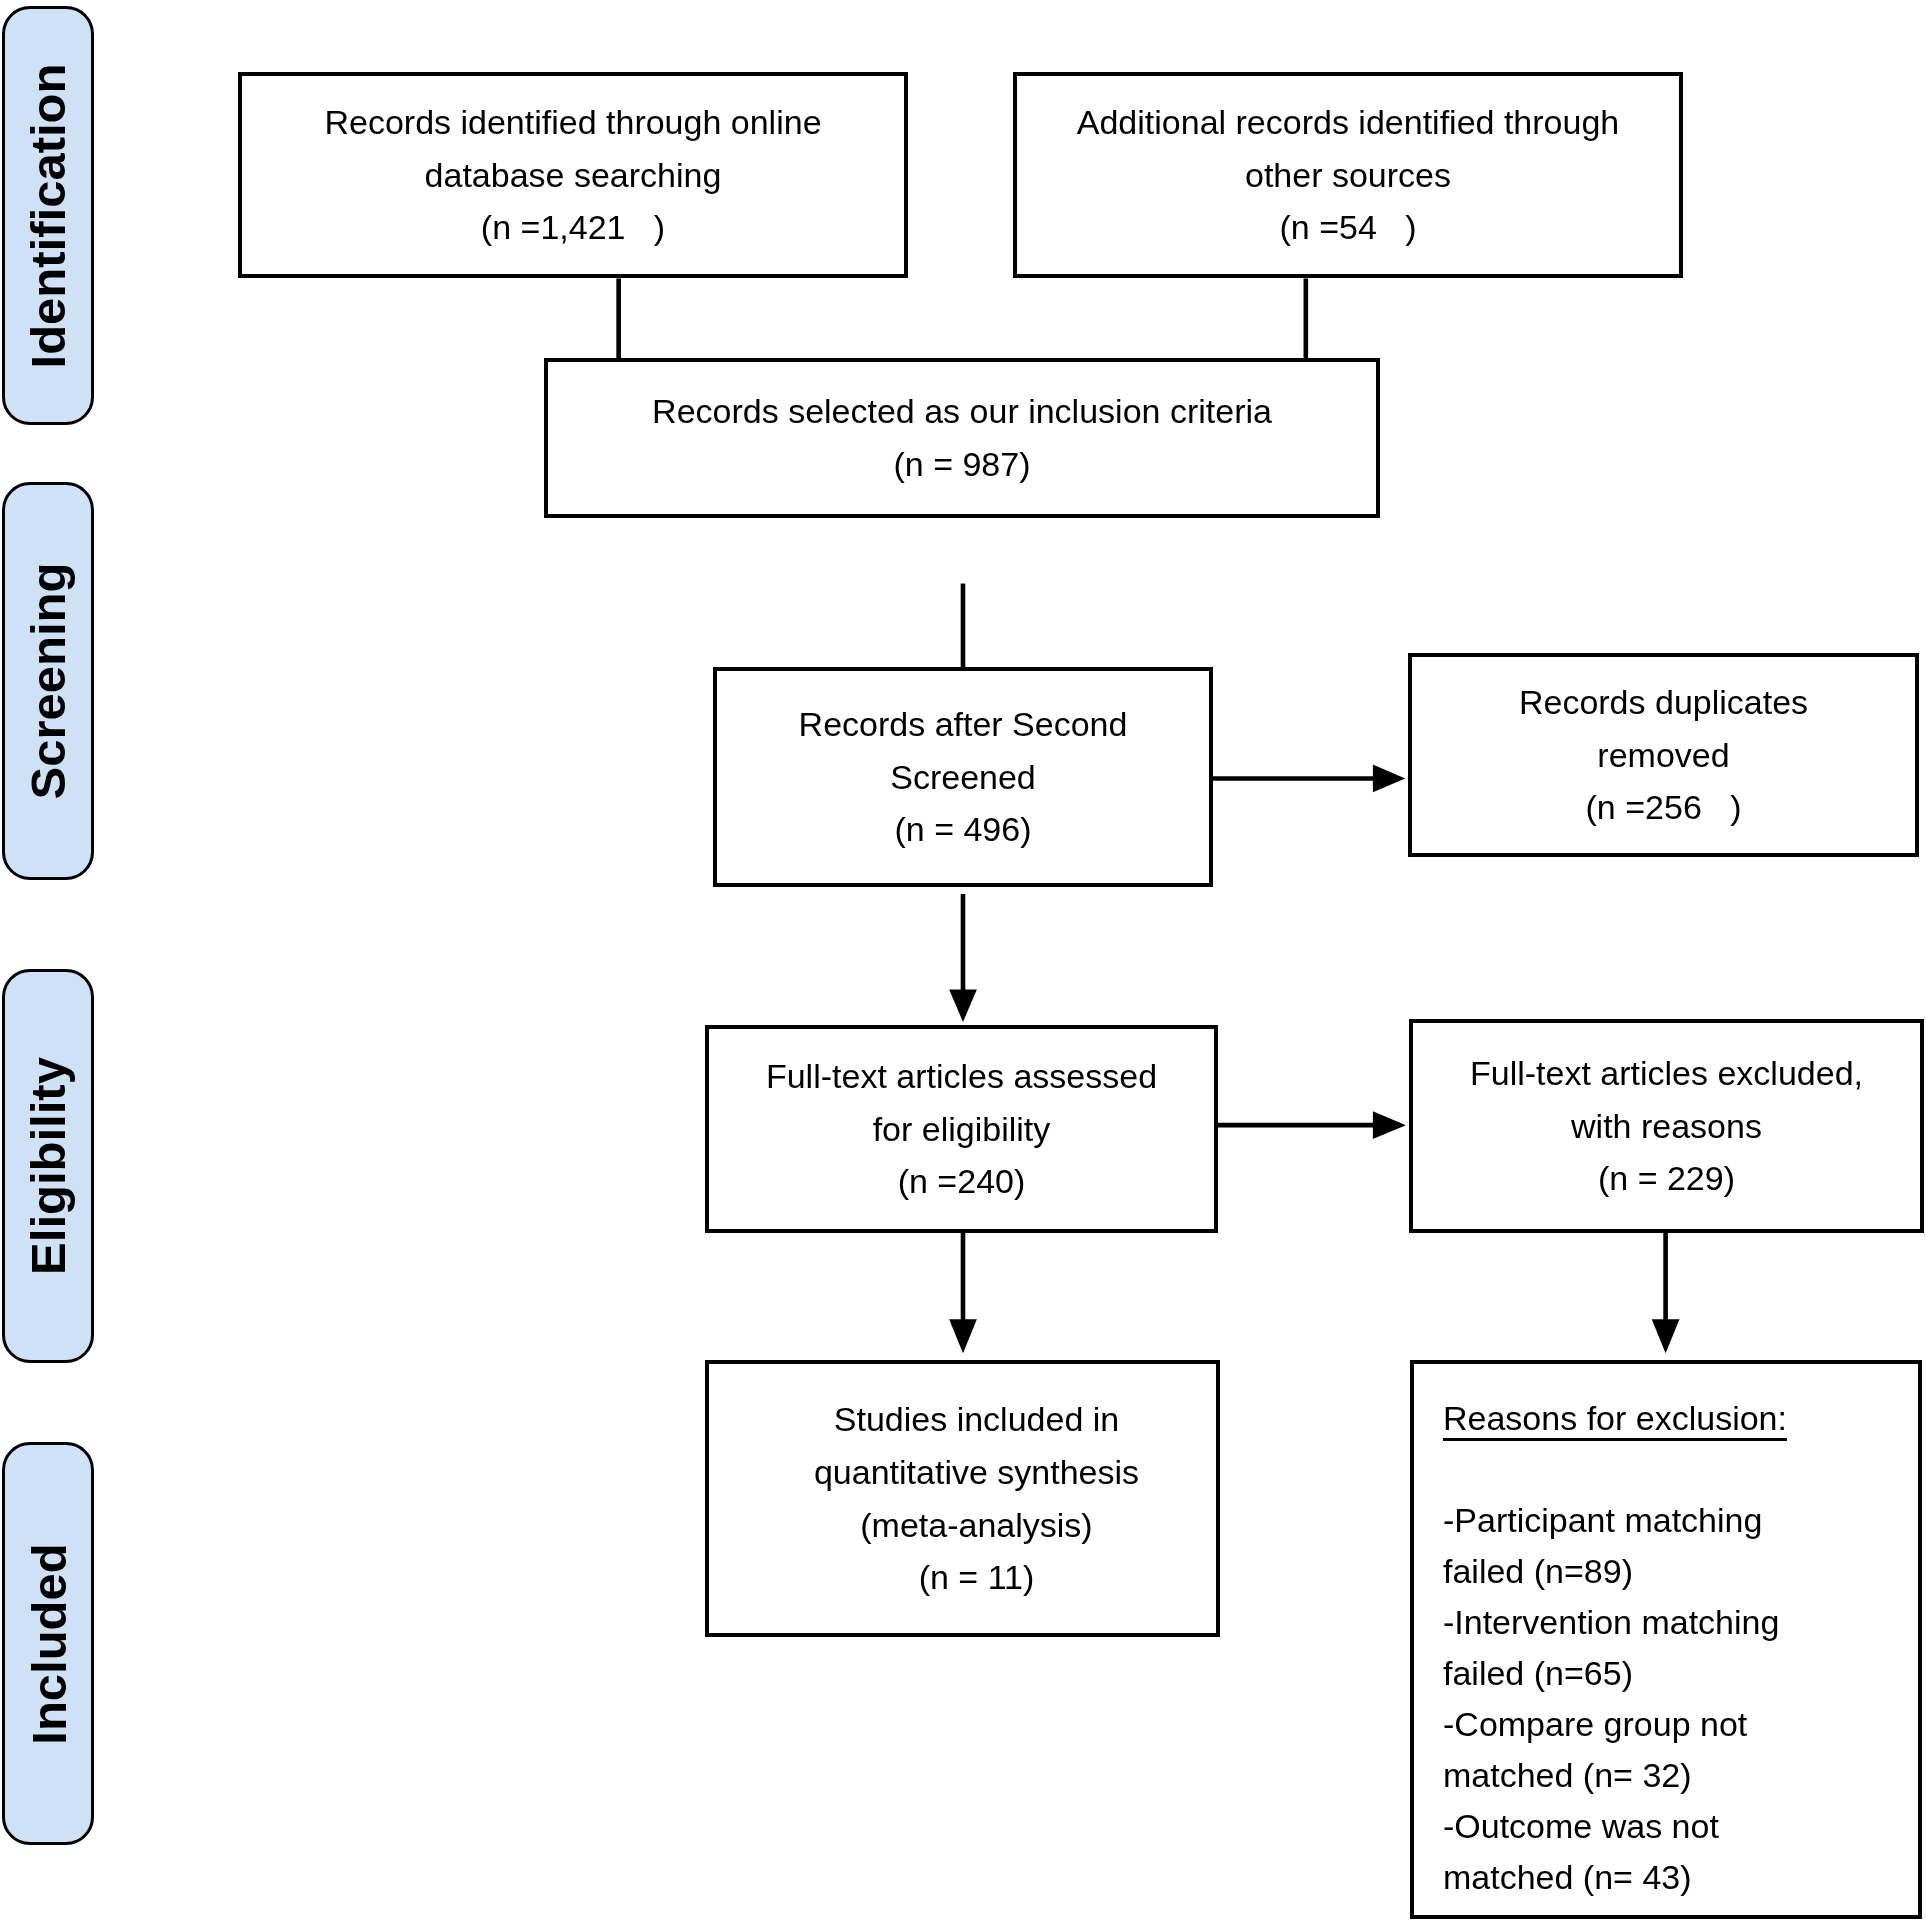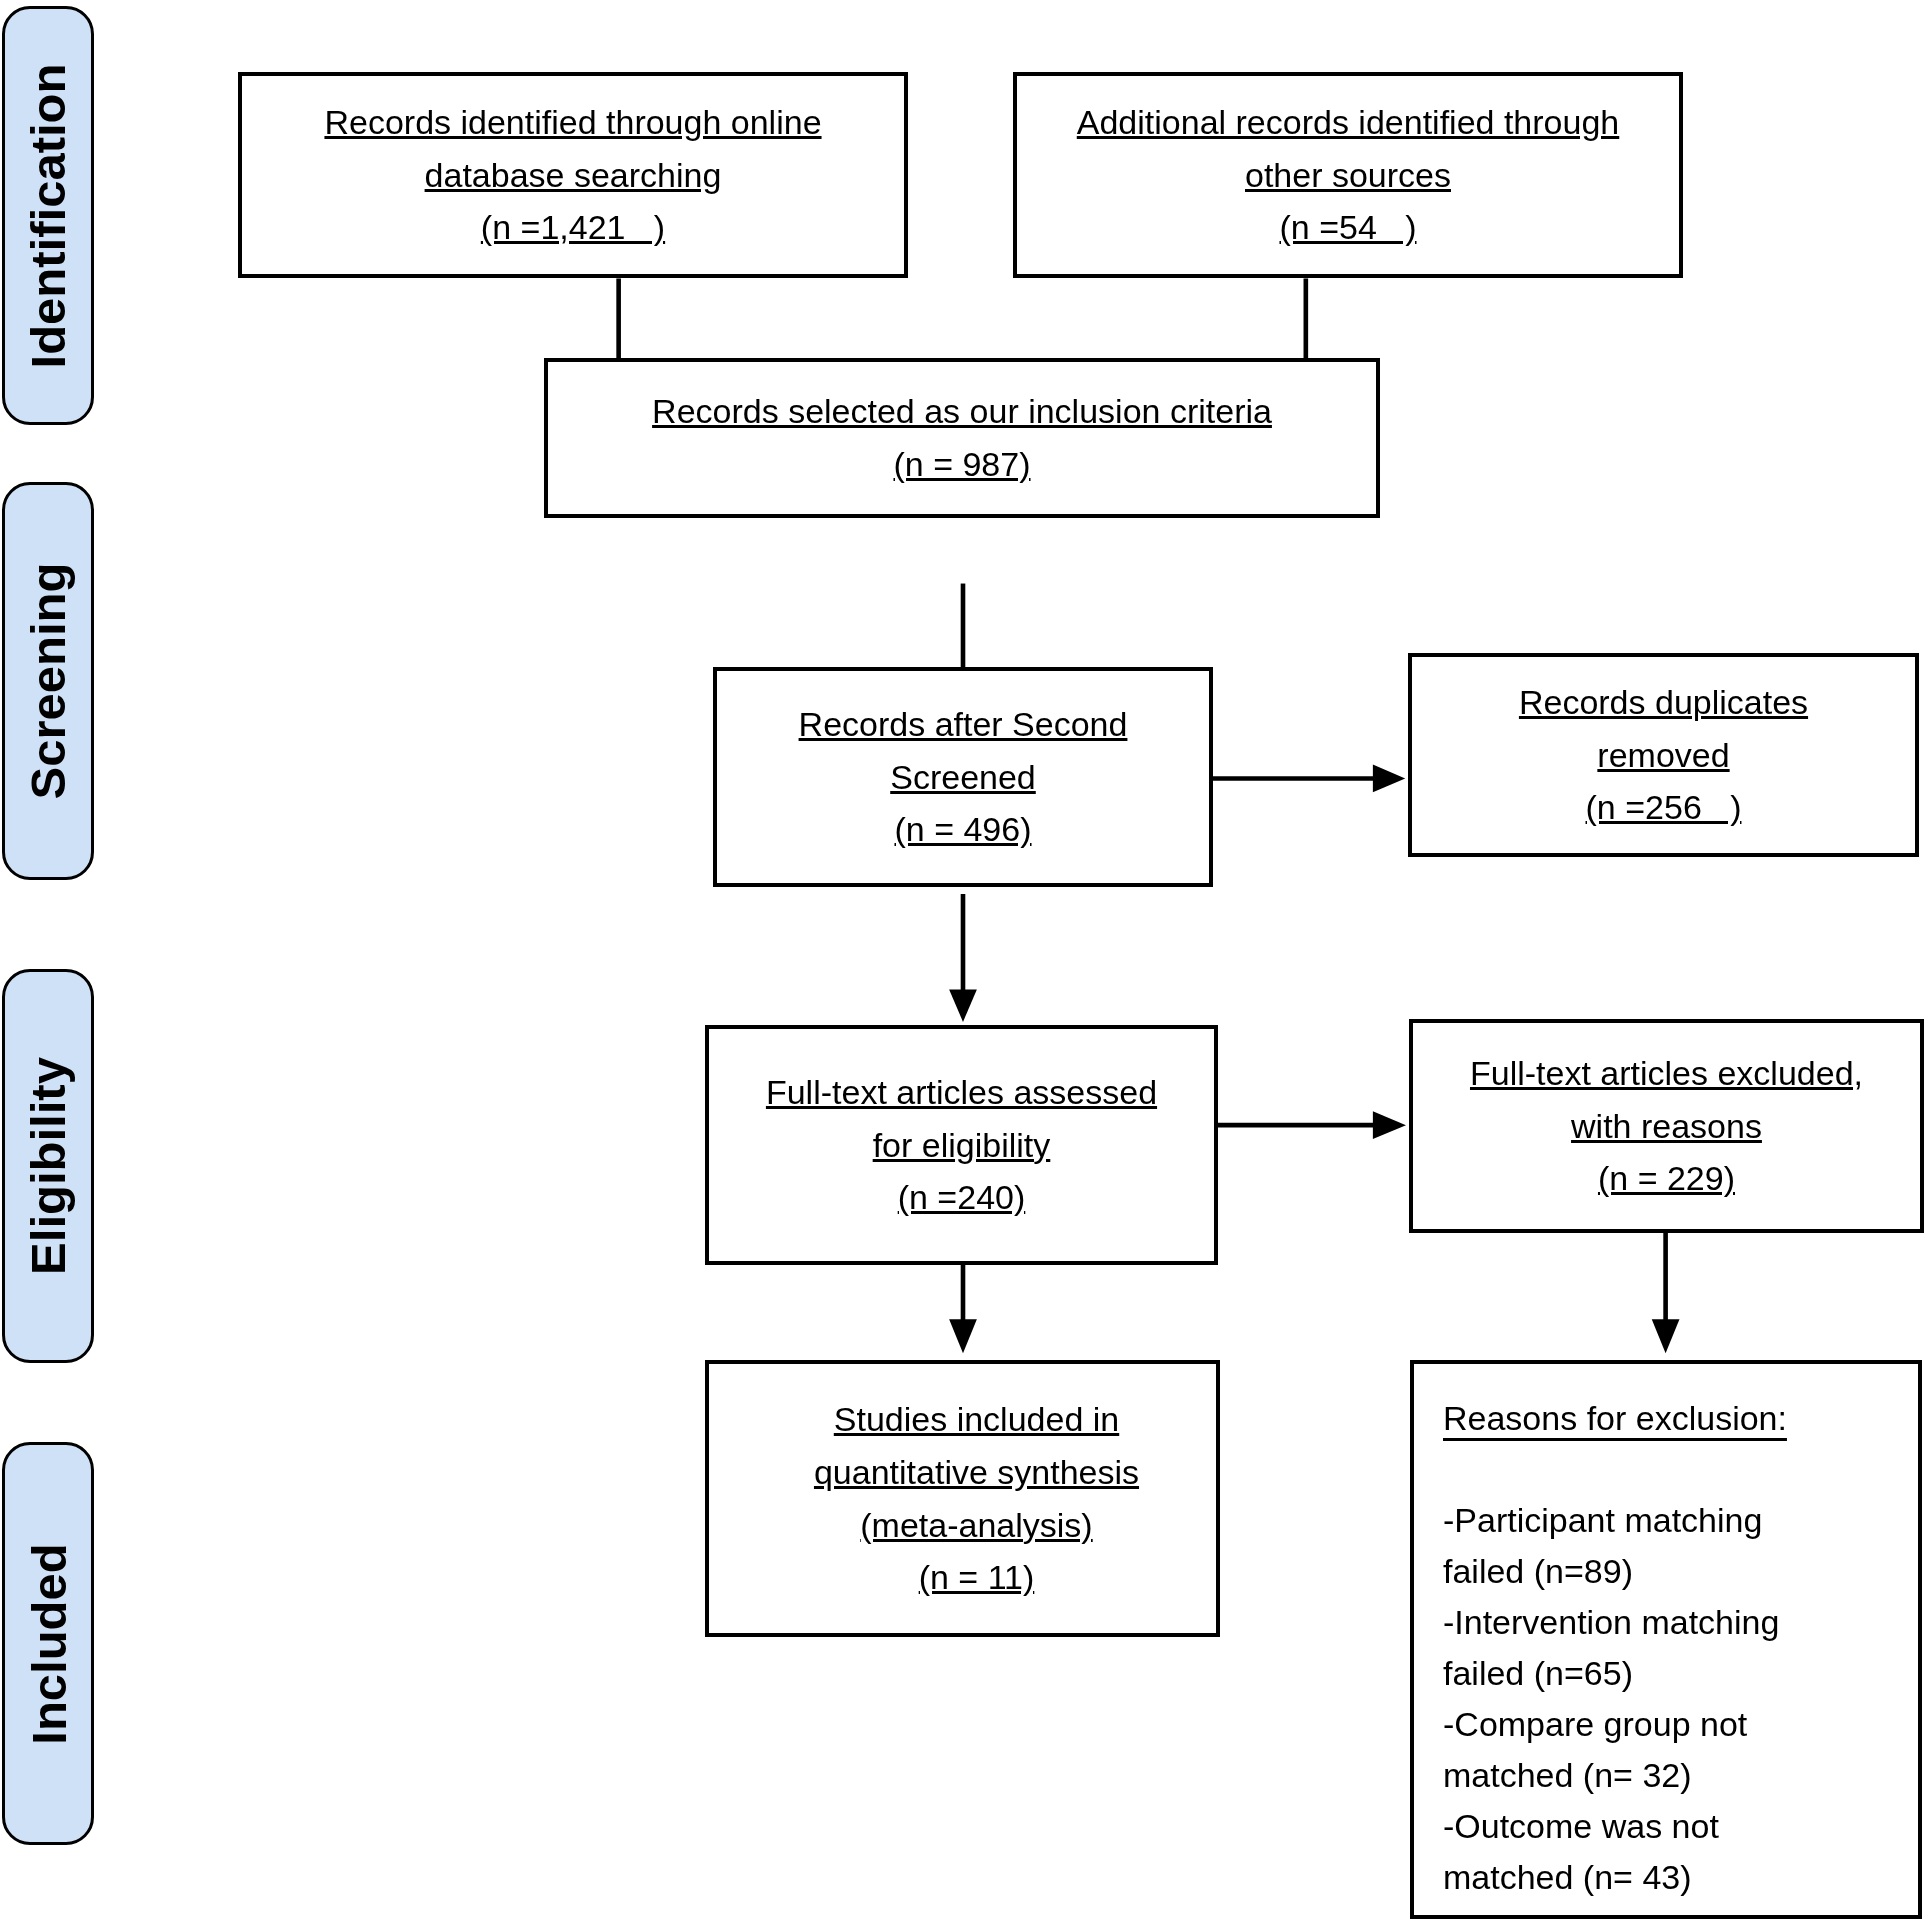--- a/index.html
+++ b/index.html
@@ -48,33 +48,32 @@
   .fbox {
     position: absolute;
     background: #ffffff;
     border: 4.6px solid var(--line, #000);
     box-sizing: border-box;
     display: flex;
     align-items: center;
     justify-content: center;
     text-align: center;
     z-index: 2;
-    text-decoration: underline;
   }
   .fbox .box-text {
     white-space: pre;
     font-size: 34px;
     line-height: 1.55;
   }
   .box-identified       { left: 238px;  top: 72px;   width: 670px;  height: 206px; }
   .box-additional       { left: 1013px; top: 72px;   width: 670px;  height: 206px; }
   .box-selected         { left: 544px;  top: 358px;  width: 836px; height: 160px; justify-content: center; }
   .box-screened         { left: 713px;  top: 667px;  width: 500px;  height: 220px; }
   .box-duplicates       { left: 1408px; top: 653px;  width: 511px;  height: 204px; }
-  .box-fulltext         { left: 705px;  top: 1025px; width: 513px;  height: 240px; text-align: center; }
+  .box-fulltext         { left: 705px;  top: 1025px; width: 513px;  height: 208px; text-align: center; }
   .box-excluded         { left: 1409px; top: 1019px; width: 515px;  height: 214px; }
   .box-included-studies { left: 705px;  top: 1360px; width: 515px;  height: 277px; padding-left: 28px; }
 
   
   .box-reasons {
     position: absolute;
     left: 1410px; top: 1360px;
     width: 512px; height: 559px;
     background: #ffffff;
     border: 4.6px solid var(--line, #000);

